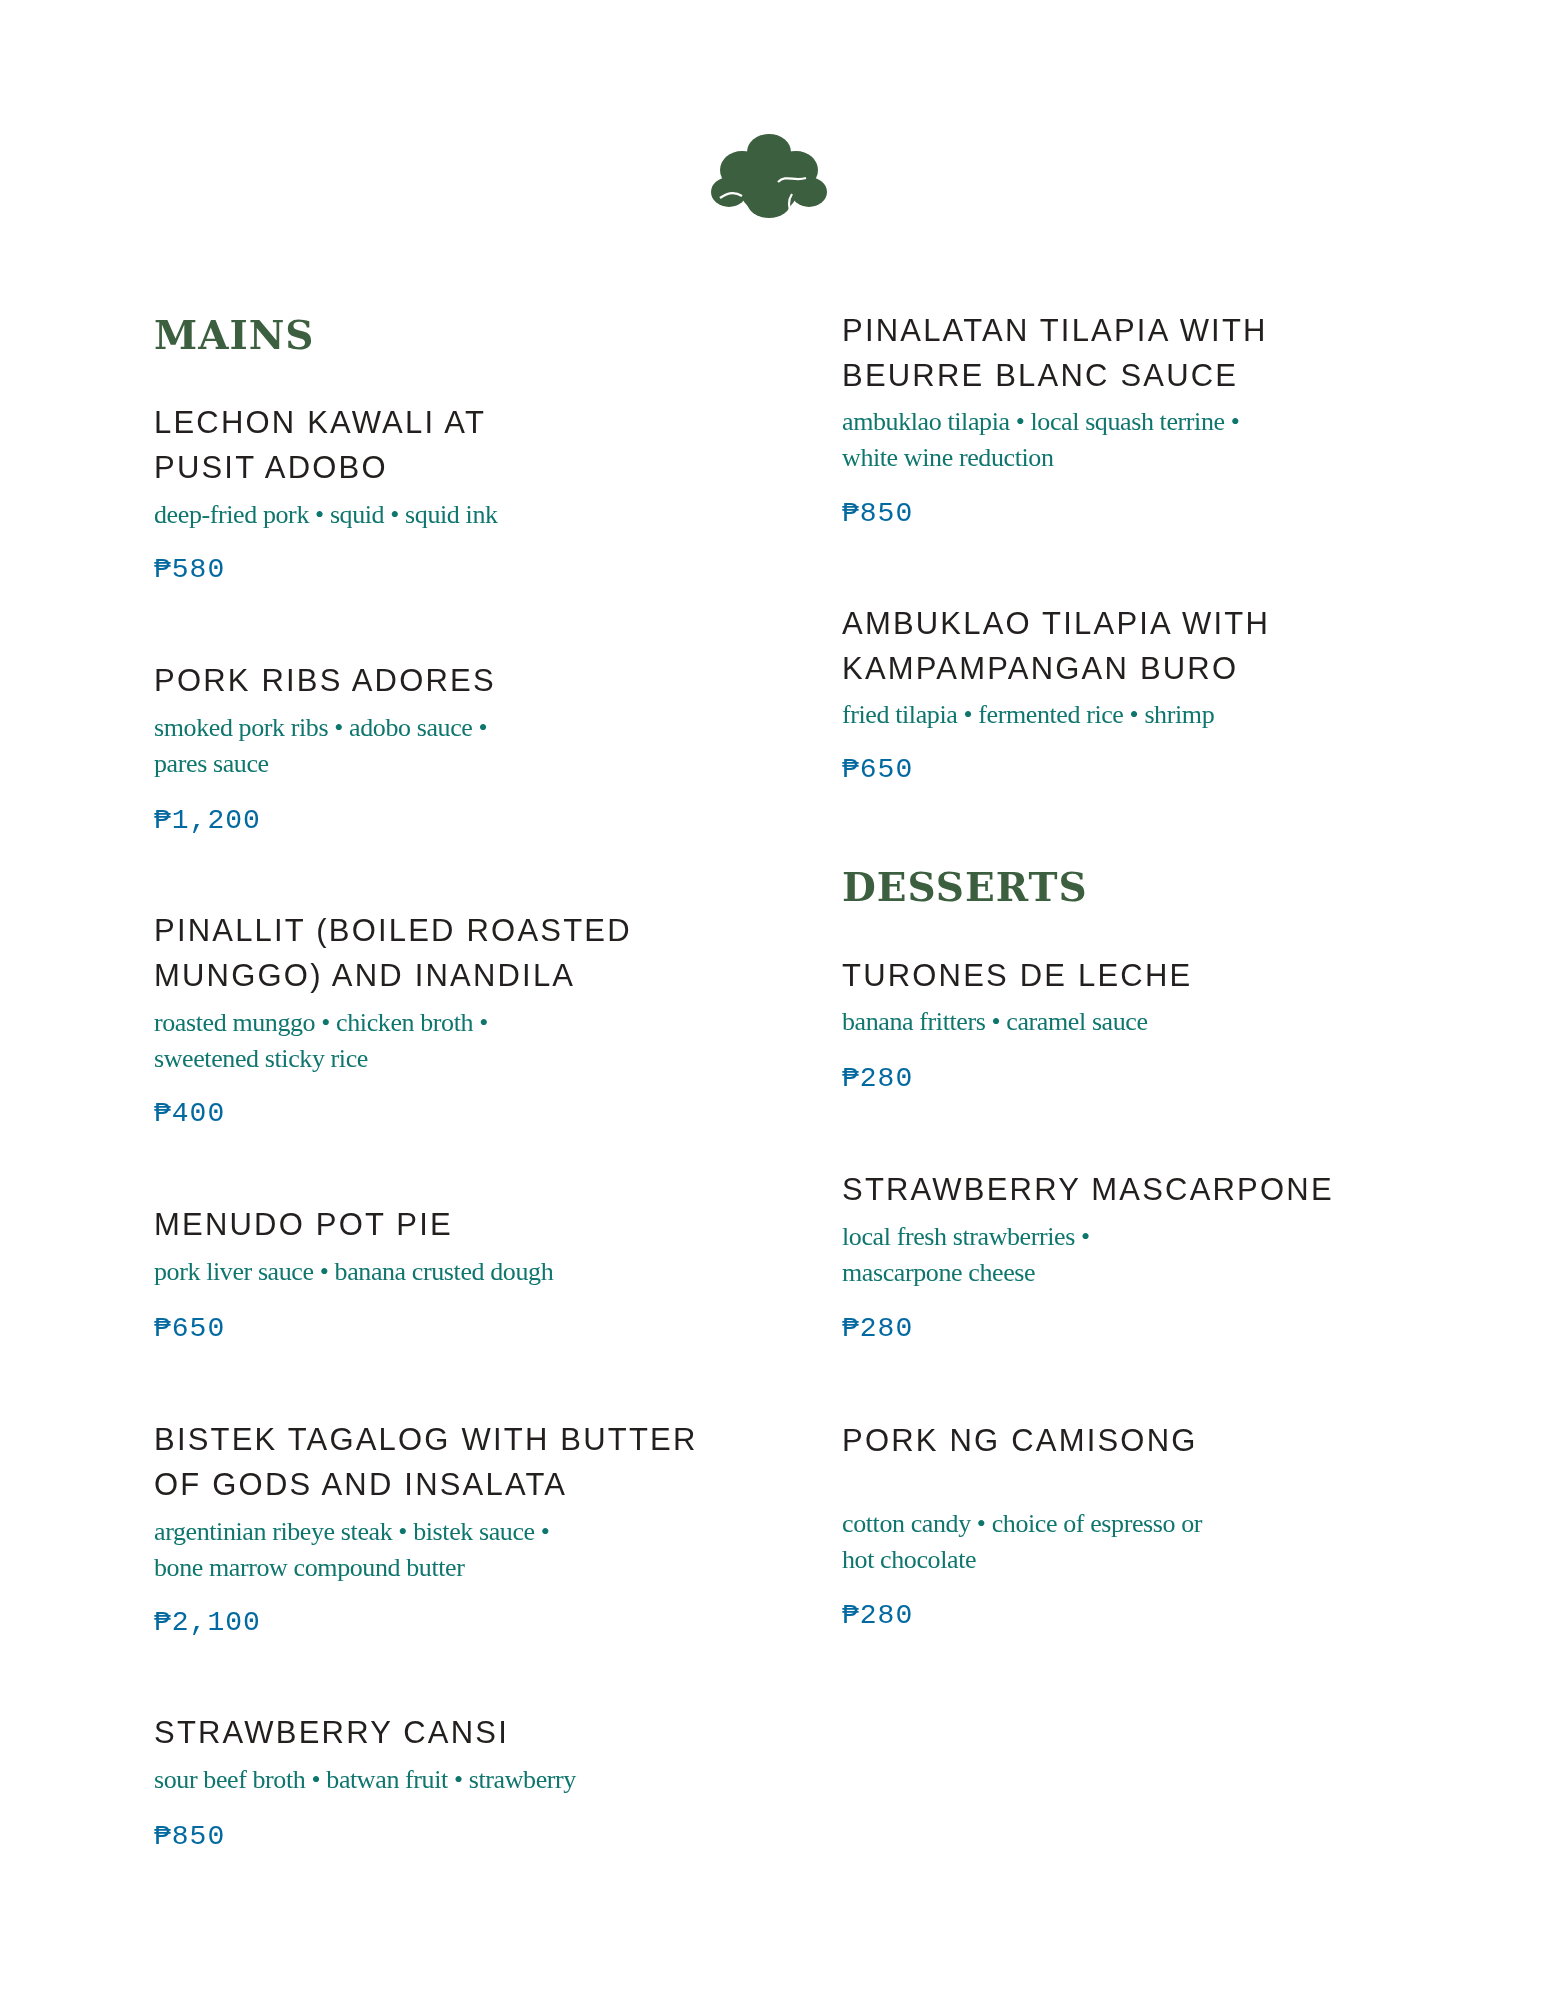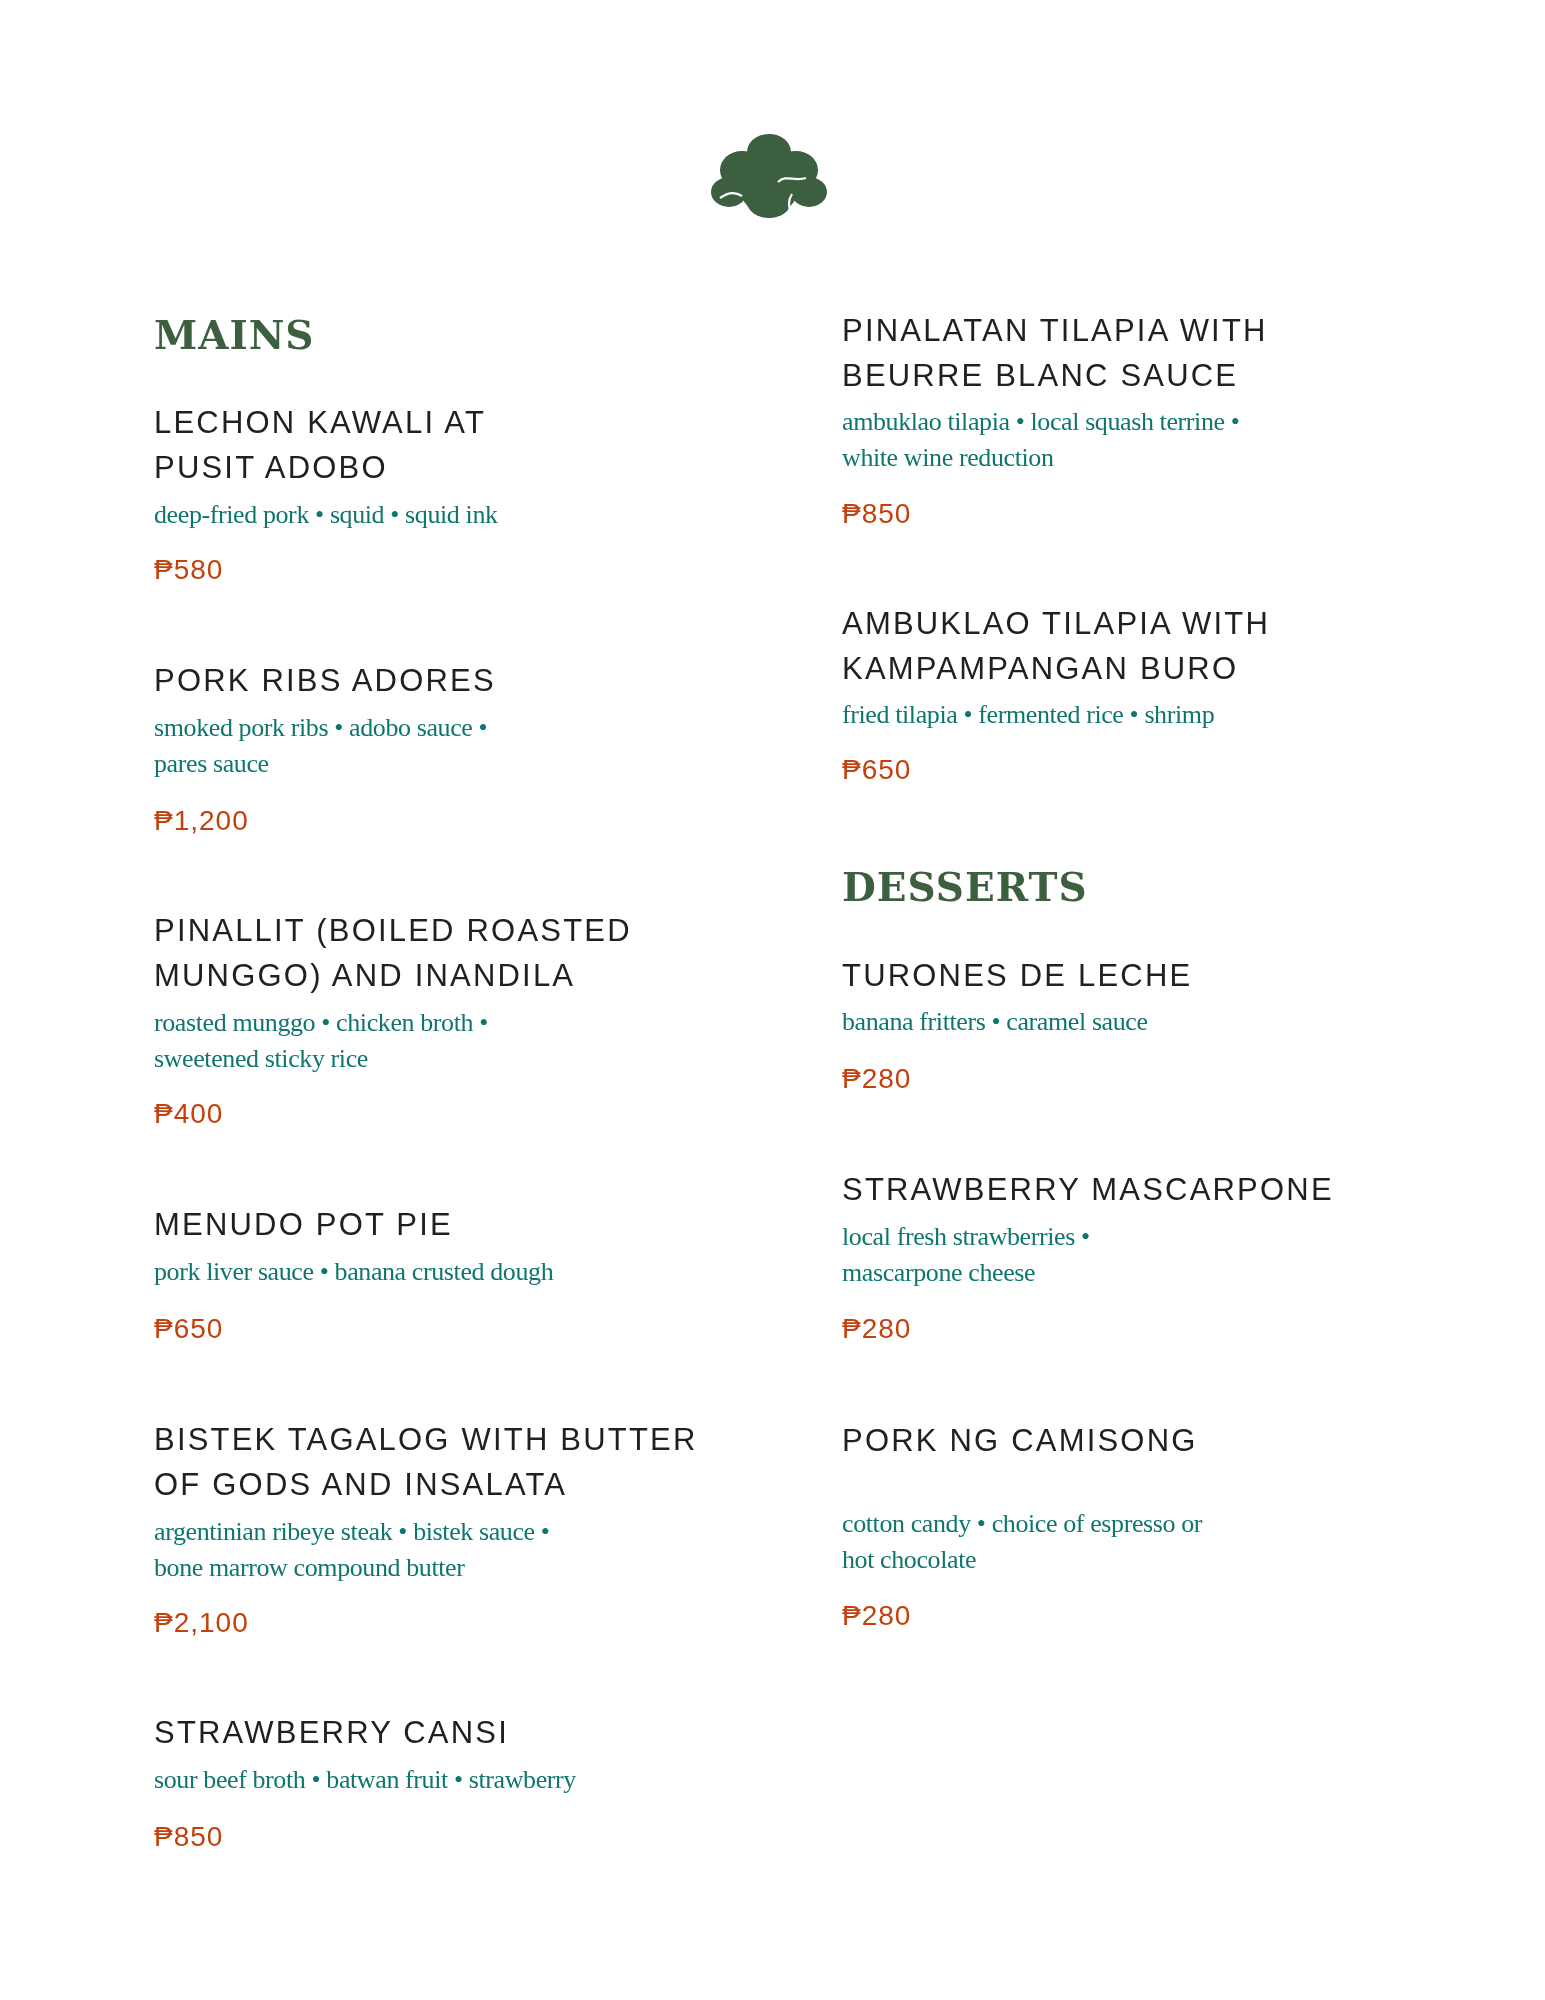--- a/index.html
+++ b/index.html
@@ -15,22 +15,22 @@
   }
   .item-name {
     font-family: "Liberation Sans", "DejaVu Sans", sans-serif;
     color: #221f1e; font-size: 31px; letter-spacing: 2.2px; line-height: 45px;
   }
   .item-desc {
     font-family: Liberation Serif, serif;
     color: #0f766e; font-size: 26px; line-height: 36px; letter-spacing: -0.4px;
   }
   .item-price {
-    font-family: Liberation Sans, sans-serif;
-    color: #c2410c; font-size: 28px; letter-spacing: 1px;
+    font-family: Liberation Mono, monospace;
+    color: #0369a1; font-size: 28px; letter-spacing: 1px;
   }
 </style>
 </head>
 <body>
 
 <div class="logo">
   <svg width="118" height="90" viewBox="0 0 118 90">
     <g fill="#3c5f3f">
       <ellipse cx="59" cy="22" rx="22" ry="18"></ellipse>
       <ellipse cx="32" cy="40" rx="22" ry="19"></ellipse>

